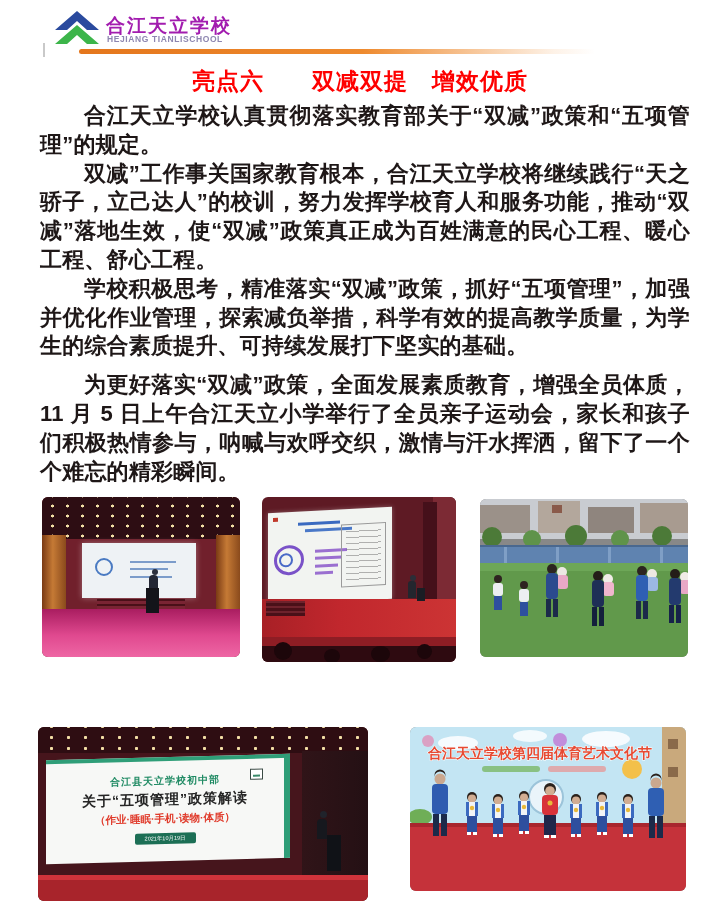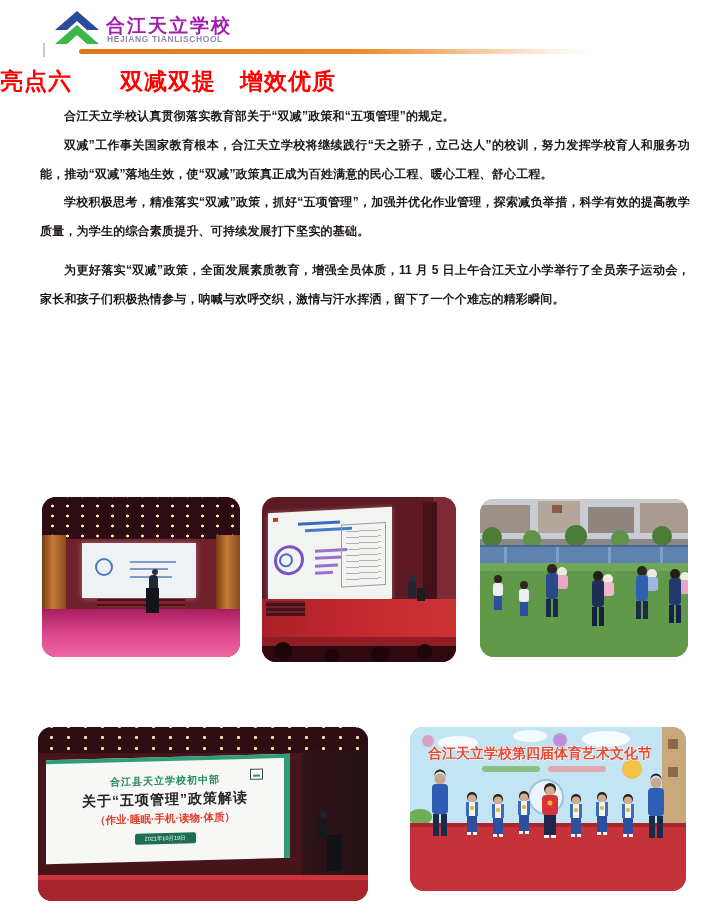--- a/index.html
+++ b/index.html
@@ -8,31 +8,31 @@
 
   
   .logo-icon { position:absolute; left:52px; top:10px; width:50px; height:42px; }
   .logo-zh { position:absolute; left:106px; top:13px; font-size:19px; font-weight:bold; color:#a21caf; letter-spacing:2px; }
   .logo-en { position:absolute; left:107px; top:34px; font-size:8.5px; font-weight:bold; color:#8d86b0; letter-spacing:0.6px; }
   .left-tick { position:absolute; left:43px; top:43px; width:2px; height:14px; background:#c9c9c9; }
   .header-rule { position:absolute; left:79px; top:49px; width:516px; height:5px; border-radius:3px;
     background:linear-gradient(to right,#e4761c 0%,#ee8a2e 55%,rgba(244,166,92,0.15) 92%,rgba(244,166,92,0) 100%); }
 
   
-  .doc-title { position:absolute; left:0; width:720px; top:66px; 
+  .doc-title { position:absolute; left:0; width:720px; top:66px; text-align:center;
     color:#fe0000; font-size:23px; font-weight:bold; letter-spacing:1px; }
 
   
   .body-text { position:absolute; left:40px; top:102px; width:650px; }
-  .body-text p { font-size:12px; line-height:28.8px; font-weight:bold; color:#1e1717;
+  .body-text p { font-size:22px; line-height:28.8px; font-weight:bold; color:#1e1717;
     text-align:justify; text-indent:2em; letter-spacing:0.2px; }
   .body-text p.gap-before { margin-top:10px; }
 
   
-  .photo { position:absolute; border-radius:14px; overflow:hidden; background:#888;padding-left:47px; }
+  .photo { position:absolute; border-radius:6px; overflow:hidden; background:#888;padding-left:47px; }
   .ph { position:absolute; }
 
   
   #photo1 { left:42px; top:497px; width:198px; height:160px; background:#71202c; }
   .p1-truss { left:0; top:0; width:100%; height:26%; background:#2d0d13;
     background-image:radial-gradient(circle,#f2dfa6 1.2px, rgba(0,0,0,0) 1.8px); background-size:15px 10px; background-position:3px 4px; }
   .p1-curt { top:24%; width:12%; height:48%; background:linear-gradient(90deg,#7a3a14,#c57a35 45%,#8a4a1c); }
   .p1-screen { left:20%; top:29%; width:58%; height:34%; background:#eef2f5; box-shadow:0 0 6px rgba(255,255,255,0.35); }
   .p1-arc { left:12%; top:26%; width:18px; height:18px; border:2px solid #4a7ac2; border-radius:50%; }
   .p1-line { height:2px; background:#7c9cca; }

